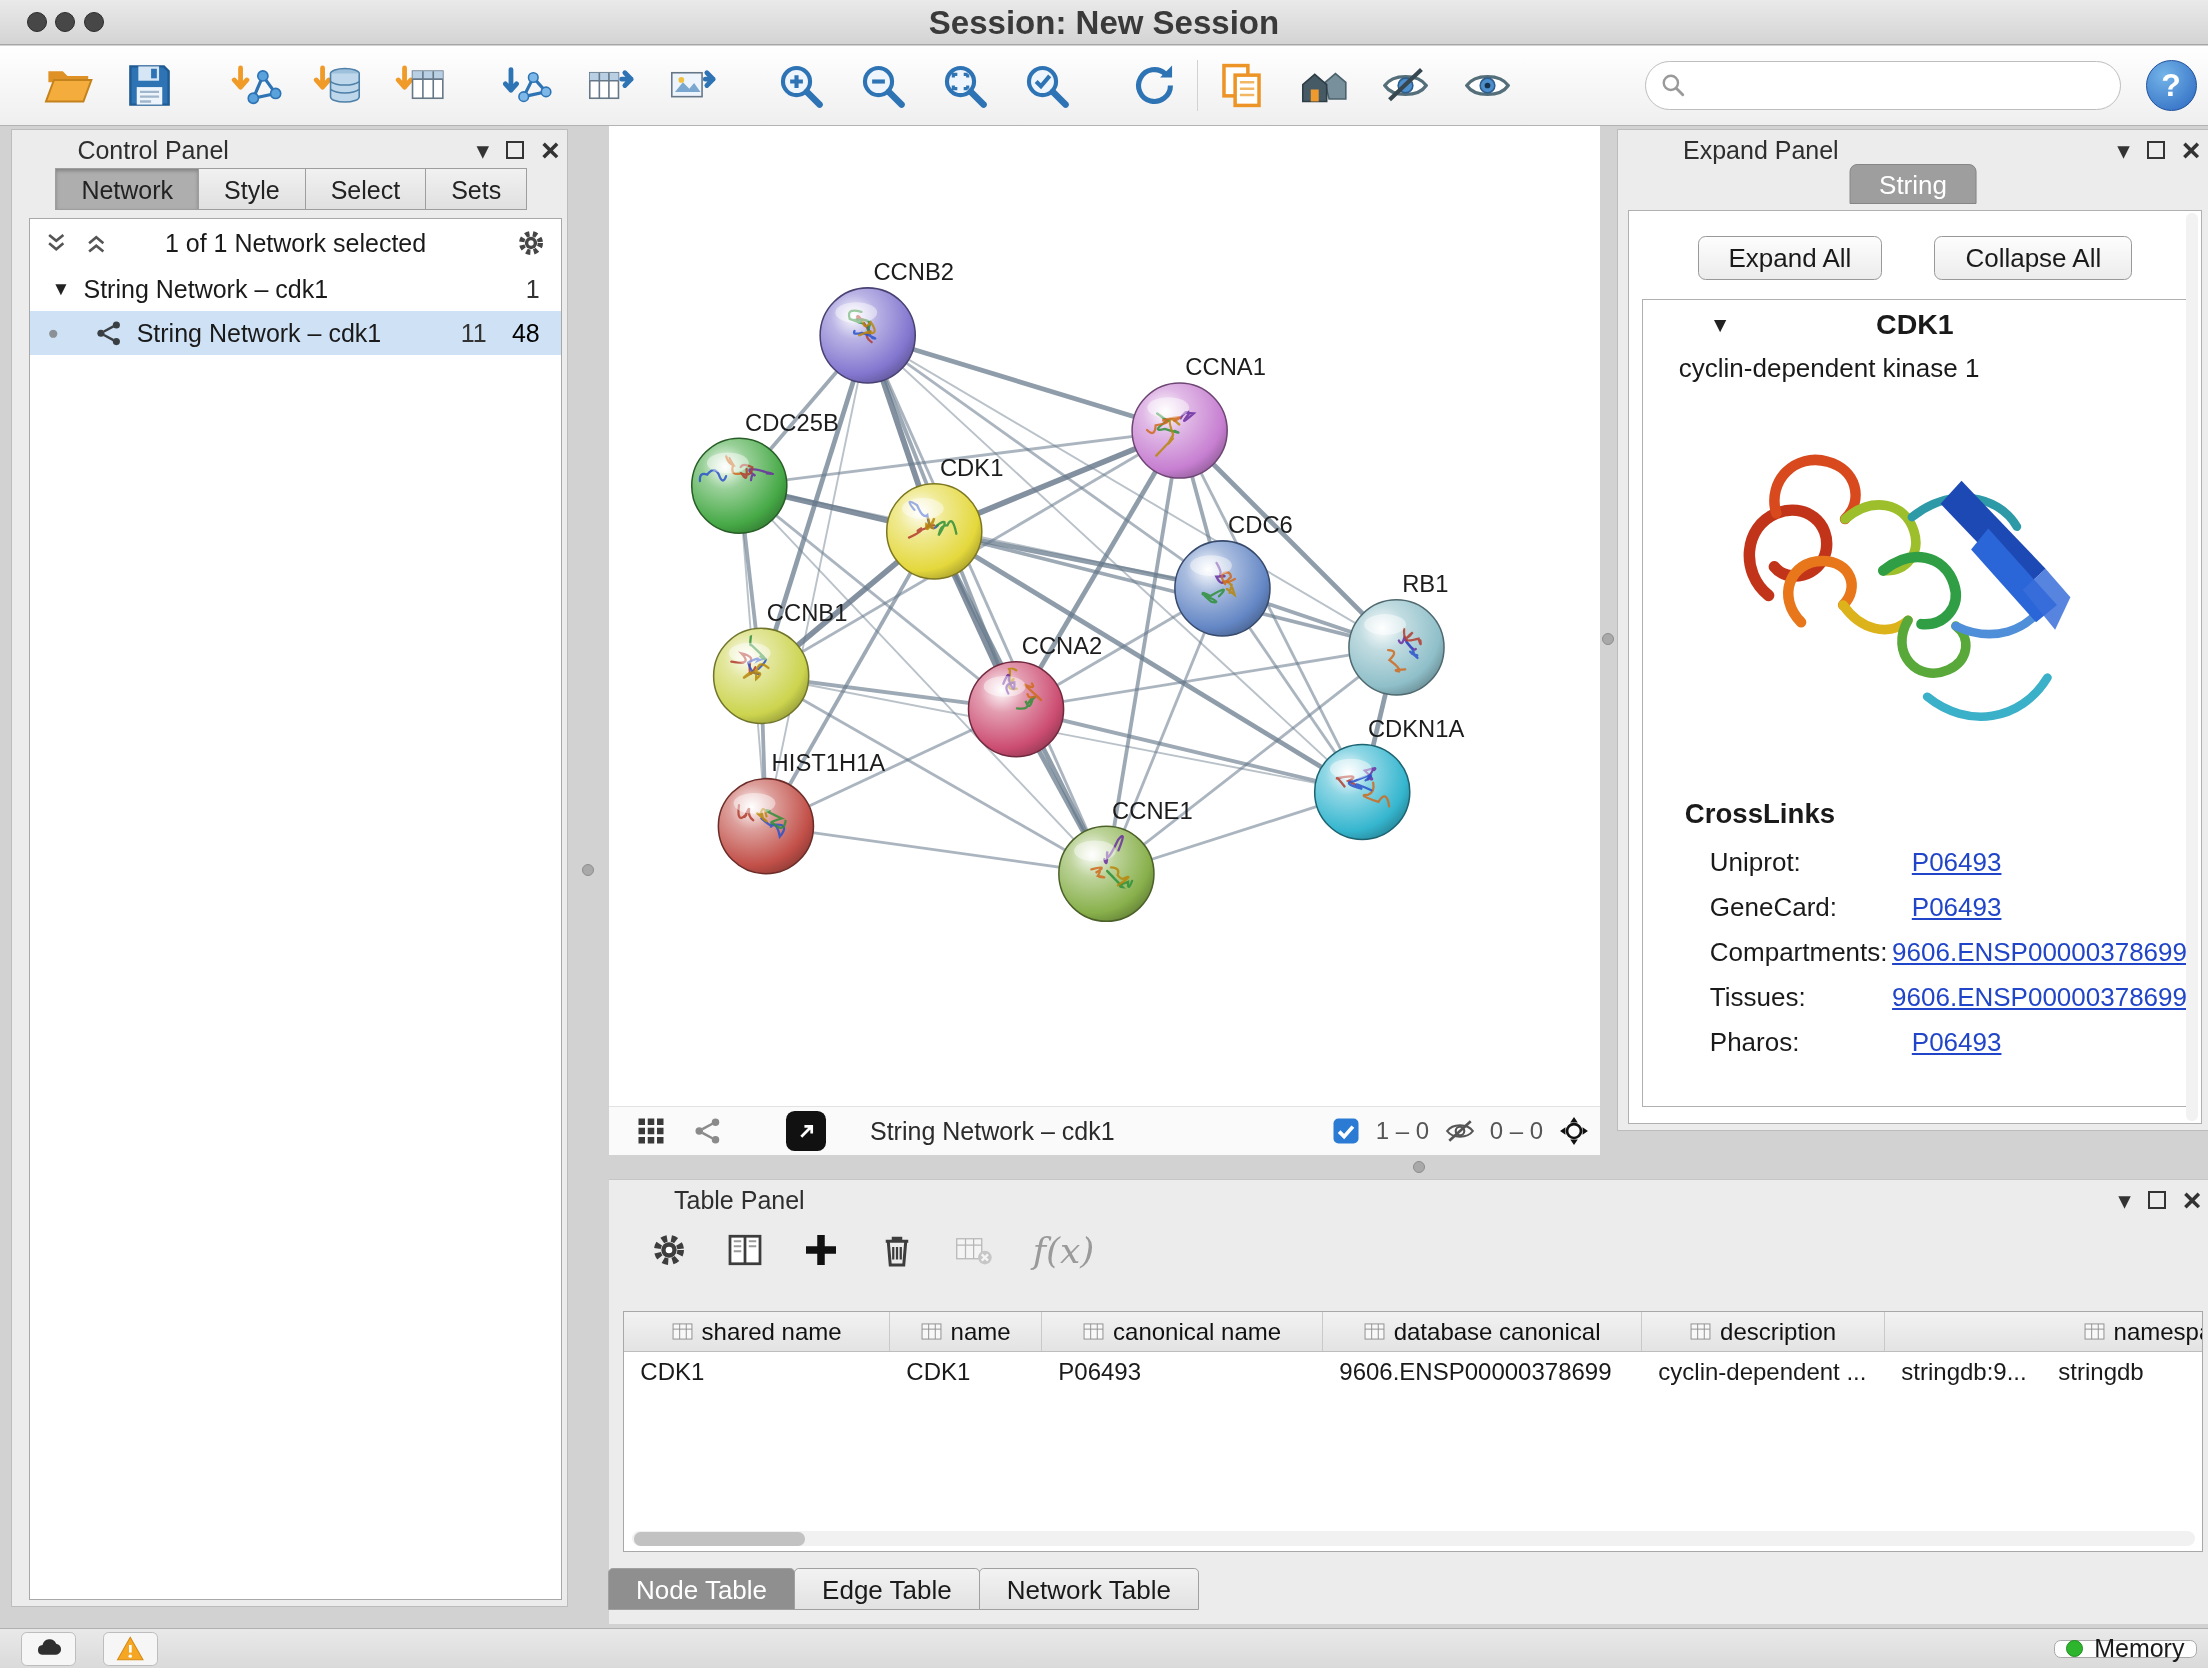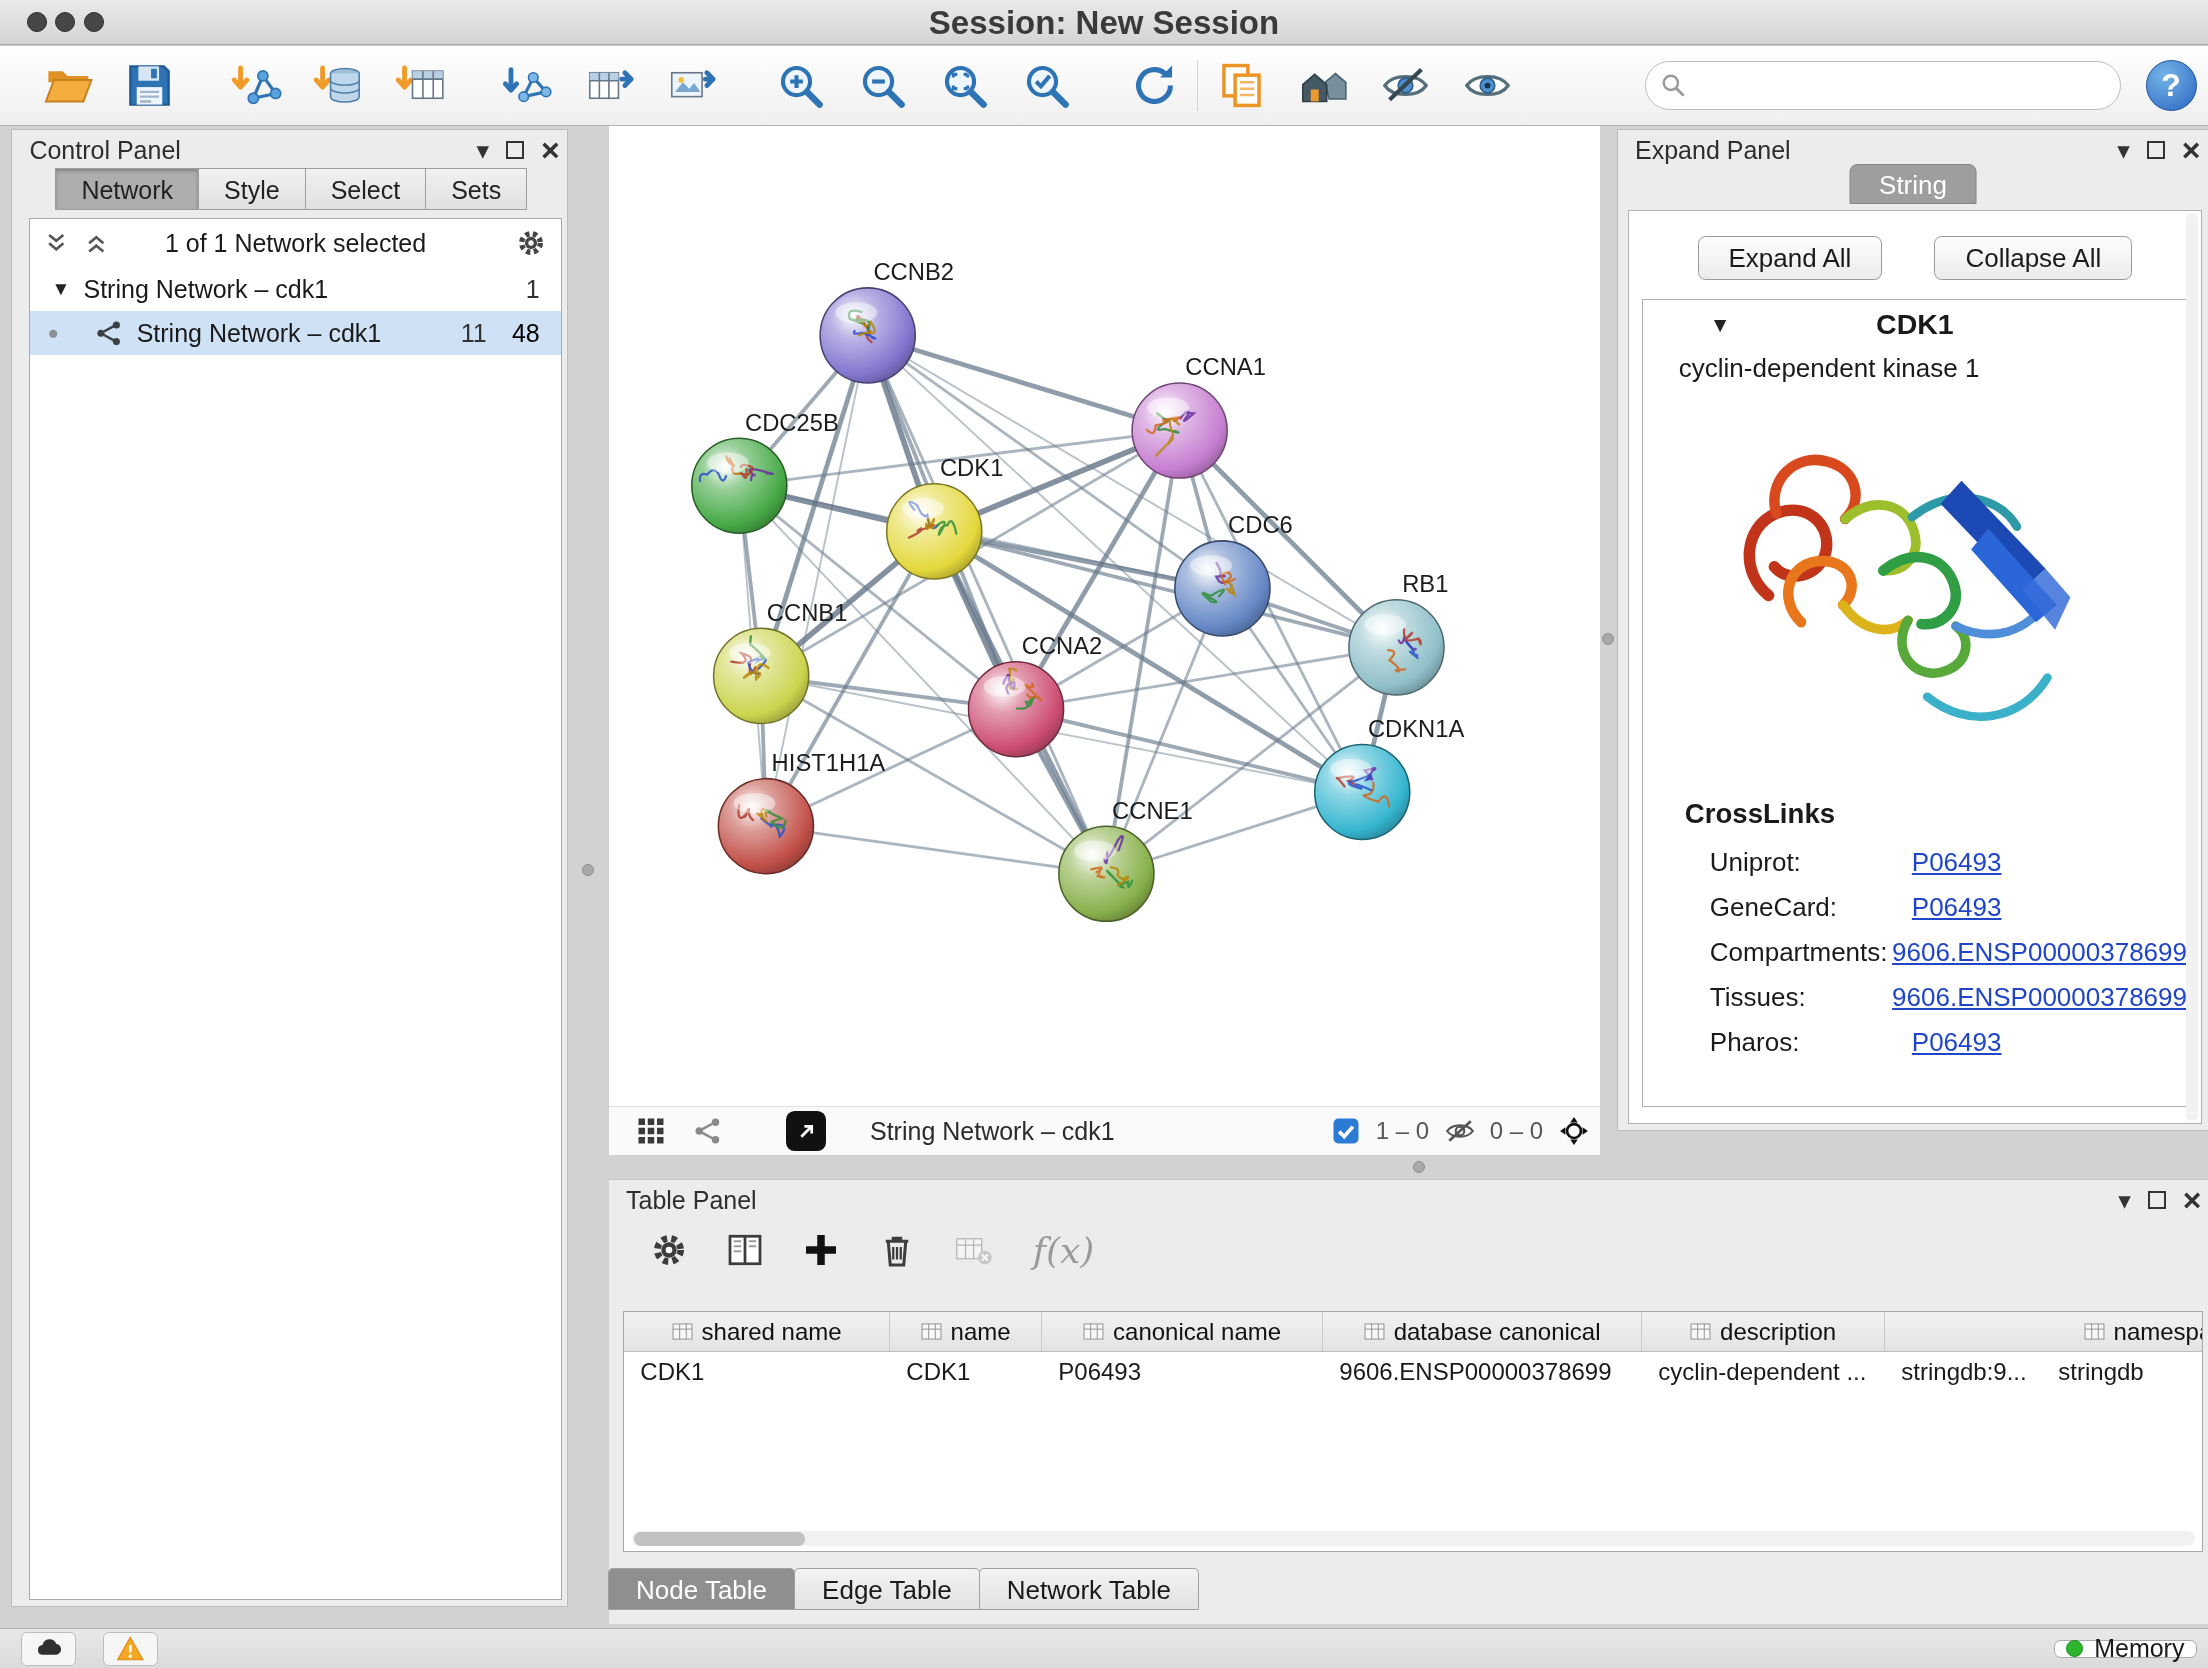--- a/index.html
+++ b/index.html
@@ -16,21 +16,21 @@
   .tgroup{display:flex;gap:23px;align-items:center;}
   .tbtn{width:59px;height:59px;display:flex;align-items:center;justify-content:center;border-radius:5.7px;}
   .tbtn svg{width:51px;height:51px;}
   .tsep{width:1px;height:51px;background:#d2d2d2;margin:0 13.3px;}
   .searchbox{margin-left:auto;width:476px;height:49px;border:1.9px solid #bdbdbd;border-radius:25px;background:#fff;display:flex;align-items:center;padding:0 13.3px;}
   .searchbox svg{width:28.5px;height:28.5px;margin-right:7.6px;}
   .search-input{border:none;outline:none;flex:1;font-size:25px;font-family:"Liberation Sans",sans-serif;background:transparent;}
   .help-btn{width:51px;height:51px;border-radius:50%;background:radial-gradient(circle at 35% 30%,#74b4e8,#2a66c0);color:#fff;font-size:32px;font-weight:bold;display:flex;align-items:center;justify-content:center;margin:0 11.4px 0 25px;border:1px solid #1d4f9c;}
 
   
-  .panel-header{height:40px;display:flex;align-items:center;position:relative;}
+  .panel-header{height:40px;display:flex;align-items:center;position:relative;margin-left:48px;}
   .ph-title{margin-left:17px;font-size:25px;color:#2e2e2e;}
   .ph-icons{position:absolute;right:7.6px;top:0;height:40px;display:flex;align-items:center;gap:17px;}
   .ph-ic{font-size:25px;color:#333;line-height:1;}
   .ph-box{width:18px;height:18px;border:2.4px solid #333;}
   .ph-x{font-size:32px;font-weight:bold;}
 
   
   .control-panel{position:absolute;left:11.4px;top:129px;width:557px;height:1478px;background:#ececec;border:1px solid #bcbcbc;}
   .cp-tabs{position:absolute;left:44px;top:38px;height:42px;display:flex;border-radius:15px;}
   .cp-tab{padding:0 25px;height:42px;line-height:42px;background:linear-gradient(#f1f1f1,#e0e0e0);border:1px solid #9e9e9e;margin-left:-1px;font-size:25px;color:#222;}

